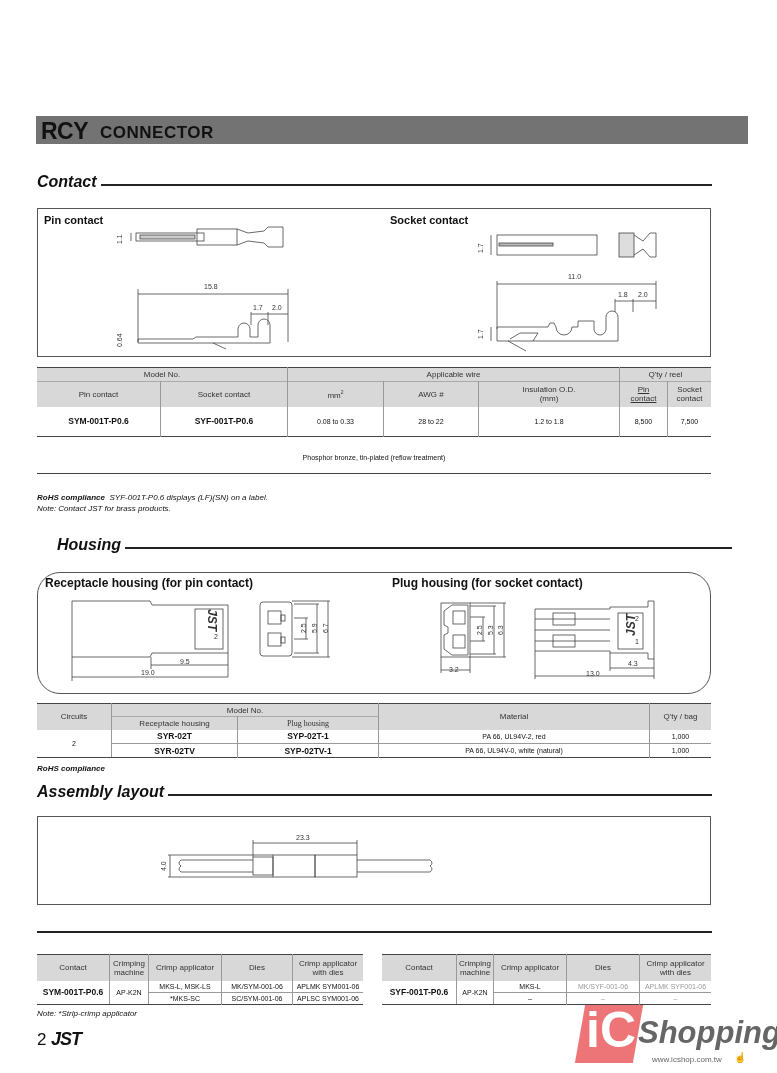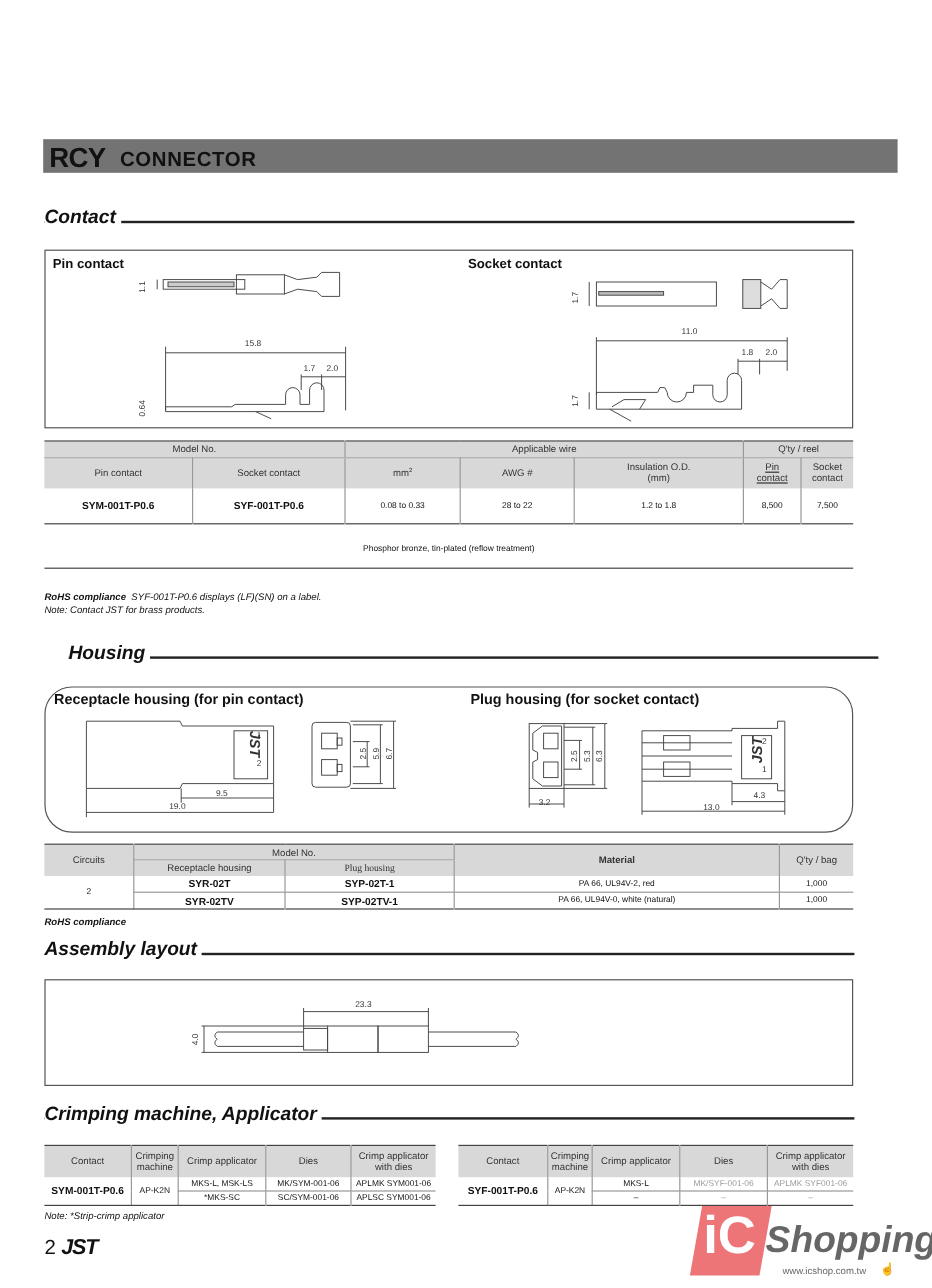--- a/index.html
+++ b/index.html
@@ -214,21 +214,21 @@
   <span class="dimv" style="left:459px;top:62px;">6.3</span>
   <span class="dim" style="left:590px;top:87px;">4.3</span>
   <span class="dim" style="left:548px;top:97px;">13.0</span>
 </div>
 
 <table style="left:37px;top:703px;width:674px;">
   <tbody>
       <tr style="height:13px;border-top:1px solid #444;">
     <th rowspan="2" style="width:74px;border-right:1px solid #999;">Circuits</th>
     <th colspan="2" style="border-right:1px solid #999;">Model No.</th>
-    <th rowspan="2" style="width:270px;border-right:1px solid #999;font-weight:bold;">Material</th>
+    <th rowspan="2" style="width:270px;border-right:1px solid #999;">Material</th>
     <th rowspan="2">Q'ty / bag</th>
   </tr>
   <tr style="height:13px;">
     <th style="width:125px;border-right:1px solid #999;border-top:1px solid #aaa;">Receptacle housing</th>
     <th style="width:140px;border-right:1px solid #999;border-top:1px solid #aaa;font-family:Liberation Serif, serif;">Plug housing</th>
   </tr>
   <tr style="height:14px;">
     <td rowspan="2" style="border-right:1px solid #999;font-size:7px;border-bottom:1px solid #444;">2</td>
     <td class="b" style="border-right:1px solid #999;border-bottom:1px solid #999;">SYR-02T</td>
     <td class="b" style="border-right:1px solid #999;border-bottom:1px solid #999;">SYP-02T-1</td>
@@ -266,21 +266,20 @@
       <line x1="132" y1="38" x2="132" y2="60"></line>
       <line x1="130" y1="38" x2="235" y2="38" stroke-dasharray="0"></line>
       <line x1="130" y1="60" x2="235" y2="60"></line>
     </g>
   </svg>
   <span class="dim" style="left:258px;top:17px;">23.3</span>
   <span class="dimv" style="left:122px;top:54px;">4.0</span>
 </div>
 
 <div class="abs sec" style="top:920px;">
-  <span class="lbl">Crimping machine, Applicator</span>
   <div class="rule"></div>
 </div>
 
 <table style="left:37px;top:954px;width:326px;font-size:8px;">
   <tbody>
       <tr style="height:26px;border-top:1px solid #444;">
     <th style="width:72px;border-right:1px solid #999;">Contact</th>
     <th style="width:38px;border-right:1px solid #999;line-height:9px;"><span>Crimping</span><br><span>machine</span></th>
     <th style="width:72px;border-right:1px solid #999;">Crimp applicator</th>
     <th style="width:70px;border-right:1px solid #999;">Dies</th>
@@ -325,17 +324,17 @@
 </tbody>
   </table>
 
 <div class="note" style="left:37px;top:1009px;">Note: *Strip-crimp applicator</div>
 
 <div class="abs" style="left:37px;top:1030px;font-size:17px;">2</div>
 <div class="abs" style="left:51px;top:1029px;font-size:18px;font-weight:bold;font-style:italic;letter-spacing:-1px;">JST</div>
 
 <div class="abs" style="left:572px;top:995px;width:205px;height:78px;">
   <div style="position:absolute;left:8px;top:10px;width:58px;height:58px;background:#e8474a;opacity:0.75;transform:skewX(-10deg);"></div>
-  <span style="position:absolute;left:14px;top:10px;font-size:44px;font-weight:bold;color:#fff;line-height:50px;">iC</span>
+  <span style="position:absolute;left:14px;top:10px;font-size:50px;font-weight:bold;color:#fff;line-height:50px;">iC</span>
   <span style="position:absolute;left:66px;top:20px;font-size:31px;font-weight:bold;font-style:italic;color:#666;">Shopping</span>
   <span style="position:absolute;left:80px;top:60px;font-size:8px;color:#666;">www.icshop.com.tw</span>
   <span style="position:absolute;left:162px;top:57px;font-size:10px;color:#888;">☝</span>
 </div>
 
 </body></html>

